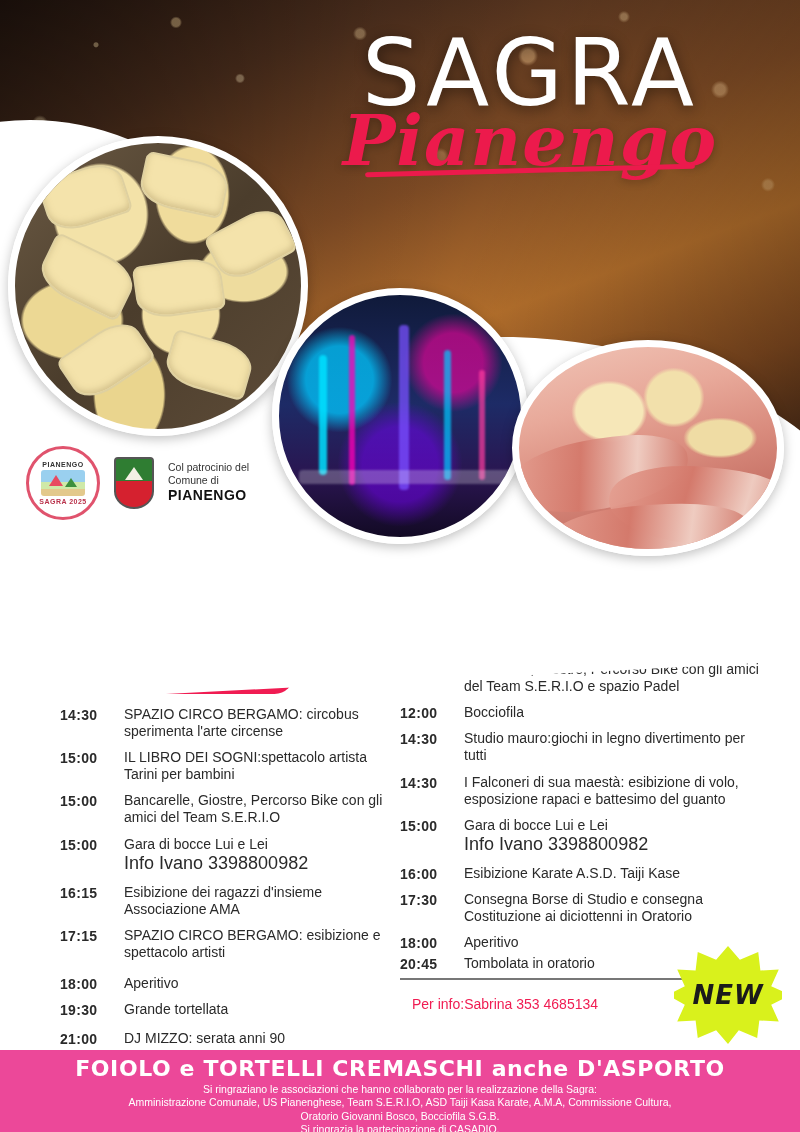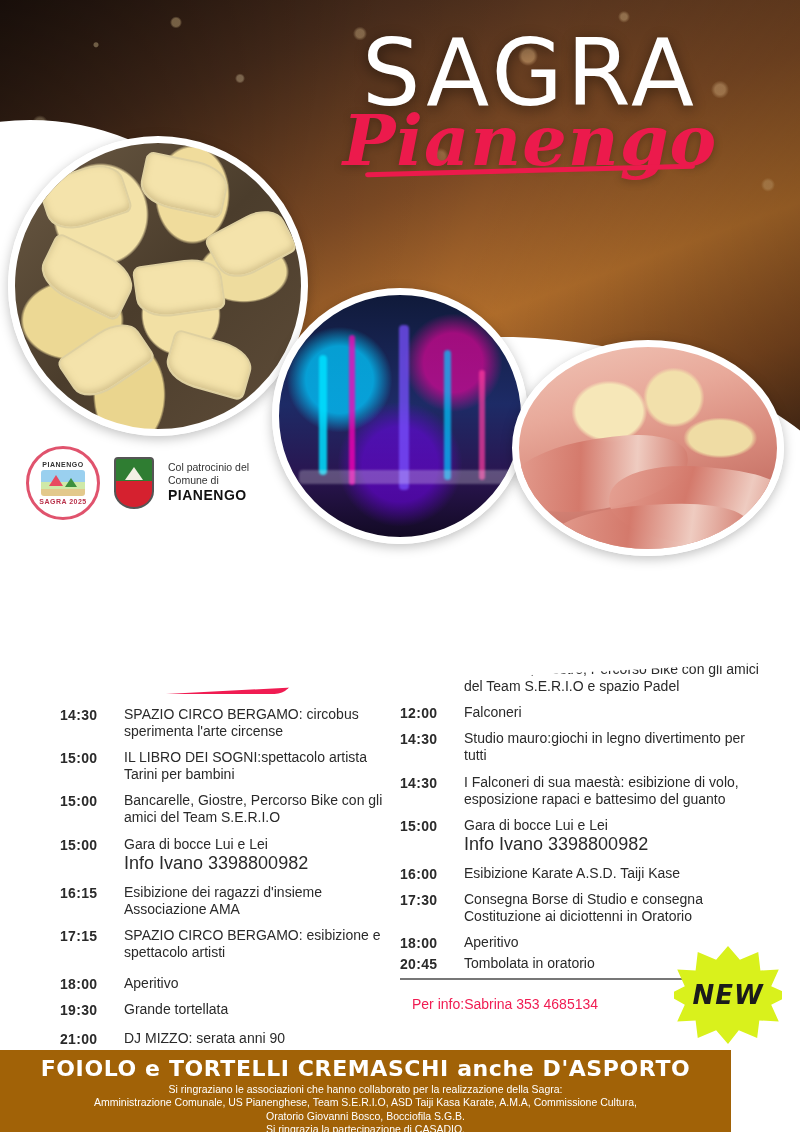--- a/index.html
+++ b/index.html
@@ -296,22 +296,22 @@
     font-style: italic;
     font-size: 26px;
     color: #1b1b1b;
     letter-spacing: 1px;
   }
 
   
   .footer {
     position: absolute;
     left: 0; bottom: 0;
-    width: 731px; height: 82px;
-    background: #a16207;
+    width: 800px; height: 82px;
+    background: #ec4899;
     color: #fff;
     text-align: center;
     padding-top: 6px;
   }
   .footer-title {
     font-family: "DejaVu Sans", sans-serif;
     font-weight: bold;
     font-size: 22px;
     letter-spacing: .6px;
     color: #ffffff;
@@ -444,21 +444,21 @@
       <div class="entry tight">
         <div class="time">11:00</div>
         <div class="desc">Aperitivo</div>
       </div>
       <div class="entry">
         <div class="time">11:00</div>
         <div class="desc">Bancarelle, Giostre, Percorso Bike con gli amici del Team S.E.R.I.O e spazio Padel</div>
       </div>
       <div class="entry">
         <div class="time">12:00</div>
-        <div class="desc">Falconeri</div>
+        <div class="desc">Bocciofila</div>
       </div>
       <div class="entry">
         <div class="time">14:30</div>
         <div class="desc">Studio mauro:giochi in legno divertimento per tutti</div>
       </div>
       <div class="entry">
         <div class="time">14:30</div>
         <div class="desc">I Falconeri di sua maestà: esibizione di volo, esposizione rapaci e battesimo del guanto</div>
       </div>
       <div class="entry">

